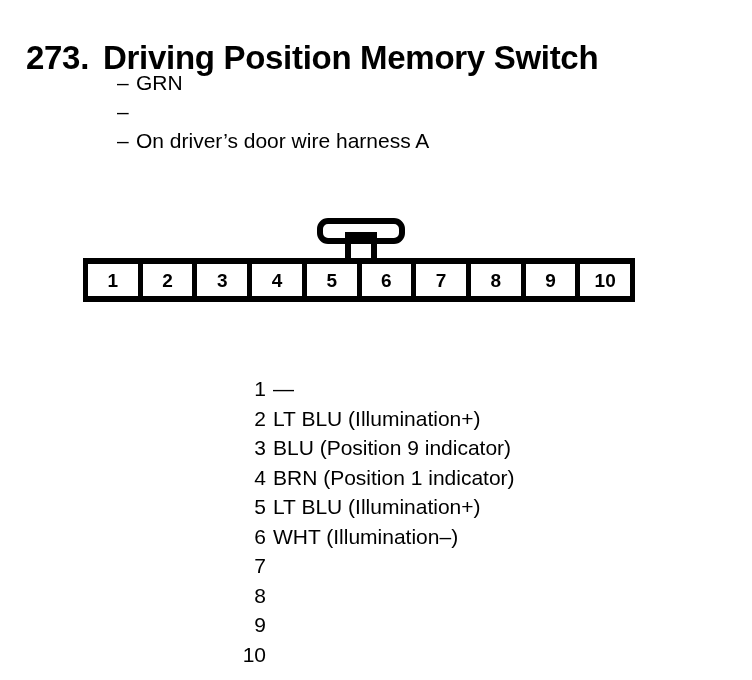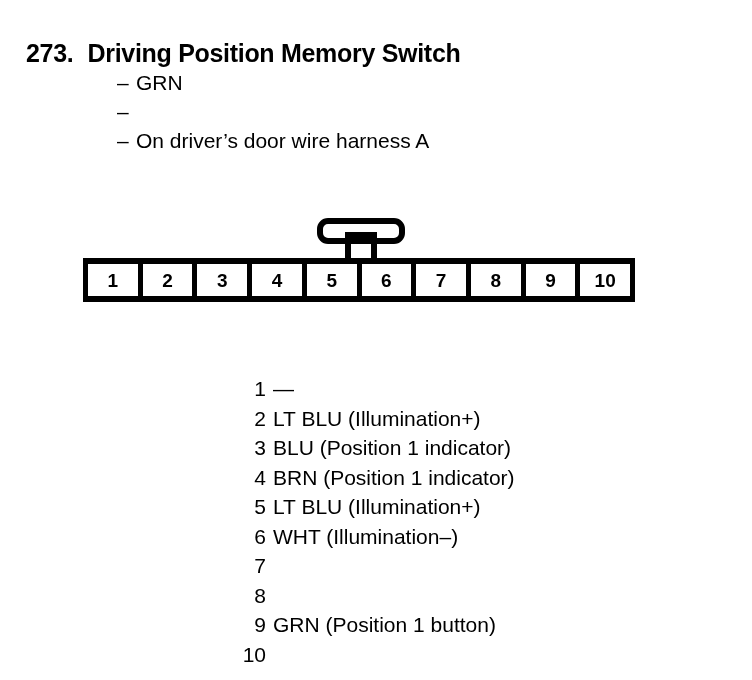--- a/index.html
+++ b/index.html
@@ -16,21 +16,21 @@
     font-family: "Liberation Sans", sans-serif;
     color: #000000;
     -webkit-font-smoothing: none;
   }
 
   
   #page-title {
     position: absolute;
     left: 26px;
     top: 16px;
-    font-size: 25px;
+    font-size: 33px;
     font-weight: bold;
     line-height: 40px;
     letter-spacing: -0.3px;
     white-space: nowrap;
   }
   #page-title .title-number {
     display: inline-block;
     margin-right: 14px;
   }
 
@@ -197,21 +197,21 @@
   <li>
     <span class="pin-number">1</span>
     <span class="pin-description">—</span>
   </li>
   <li>
     <span class="pin-number">2</span>
     <span class="pin-description">LT BLU (Illumination+)</span>
   </li>
   <li>
     <span class="pin-number">3</span>
-    <span class="pin-description">BLU (Position 1 indicator)</span>
+    <span class="pin-description">BLU (Position 9 indicator)</span>
   </li>
   <li>
     <span class="pin-number">4</span>
     <span class="pin-description">BRN (Position 1 indicator)</span>
   </li>
   <li>
     <span class="pin-number">5</span>
     <span class="pin-description">LT BLU (Illumination+)</span>
   </li>
   <li>
@@ -219,18 +219,17 @@
     <span class="pin-description">WHT (Illumination–)</span>
   </li>
   <li>
     <span class="pin-number">7</span>
   </li>
   <li>
     <span class="pin-number">8</span>
   </li>
   <li>
     <span class="pin-number">9</span>
-    <span class="pin-description">GRN (Position 1 button)</span>
   </li>
   <li>
     <span class="pin-number">10</span>
   </li>
 </ul>
 
 </body></html>

